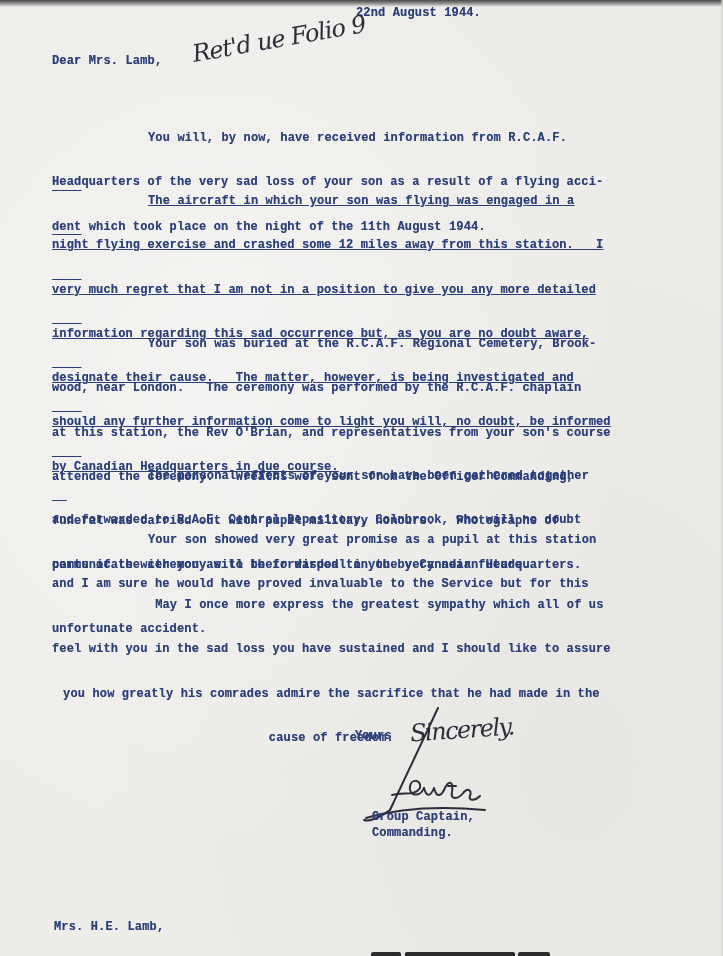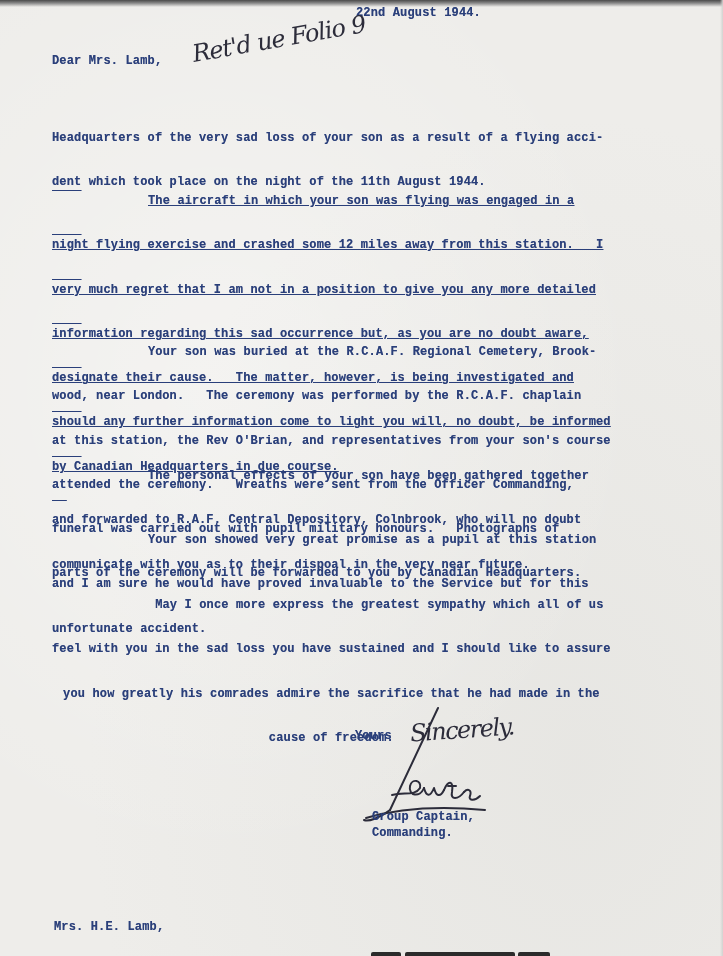--- a/index.html
+++ b/index.html
@@ -43,21 +43,21 @@
       font-size: 12px;
       letter-spacing: 0.15px;
       white-space: pre;
       text-shadow: 0 0 0.6px rgba(42,63,122,0.6);
     }
     .line { display: block; height: 16.3px; line-height: 16.3px; }
     .date { left: 356px; top: 6px; }
     .salutation { left: 52px; top: 54px; }
     .p1 { left: 52px; top: 102px; }
     .p2 { left: 52px; top: 165px; text-decoration: underline; }
-    .p3 { left: 52px; top: 316px; }
+    .p3 { left: 52px; top: 308px; }
     .p4 { left: 52px; top: 440px; }
     .p5 { left: 52px; top: 504px; }
     .p6 { left: 52px; top: 569px; text-align: center; }
     .closing { left: 355px; top: 729px; }
     .sig-title { left: 372px; top: 810px; }
     .sig-title2 { left: 372px; top: 826px; }
     .addr { left: 54px; top: 891px; }
     .indent { padding-left: 96px; }
     .hand {
       position: absolute;
@@ -97,20 +97,21 @@
   <div class="top-shadow"></div>
   <div class="right-edge"></div>
 
   <div class="type date">22nd August 1944.</div>
 
   <div class="type salutation">Dear Mrs. Lamb,</div>
 
   <div class="hand annotation">Ret'd ue Folio 9</div>
 
   <div class="type p1">
+    <span class="line indent">You will, by now, have received information from R.C.A.F.</span>
     <span class="line">Headquarters of the very sad loss of your son as a result of a flying acci-</span>
     <span class="line">dent which took place on the night of the 11th August 1944.</span>
   </div>
 
   <div class="type p2">
     <span class="line indent">The aircraft in which your son was flying was engaged in a</span>
     <span class="line">night flying exercise and crashed some 12 miles away from this station.   I</span>
     <span class="line">very much regret that I am not in a position to give you any more detailed</span>
     <span class="line">information regarding this sad occurrence but, as you are no doubt aware,</span>
     <span class="line">designate their cause.   The matter, however, is being investigated and</span>

